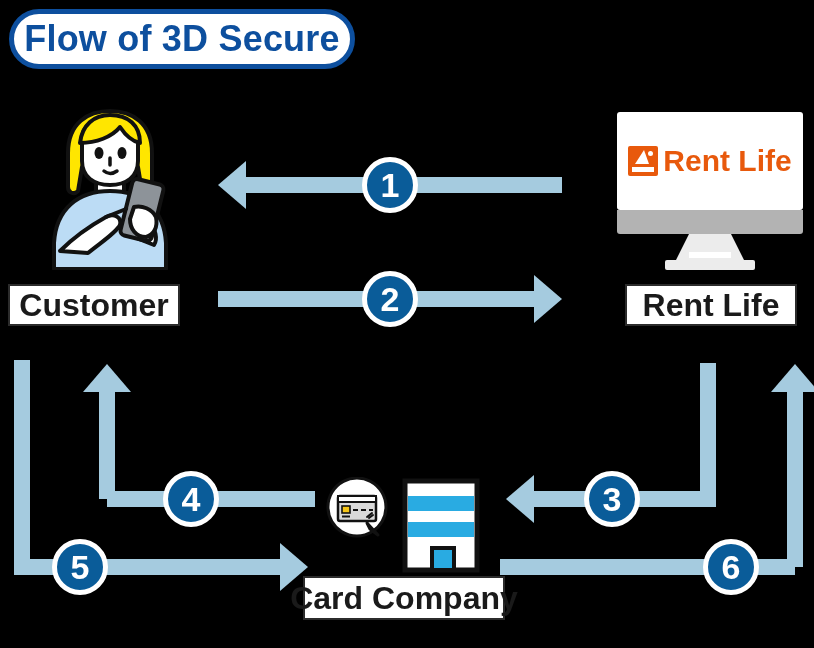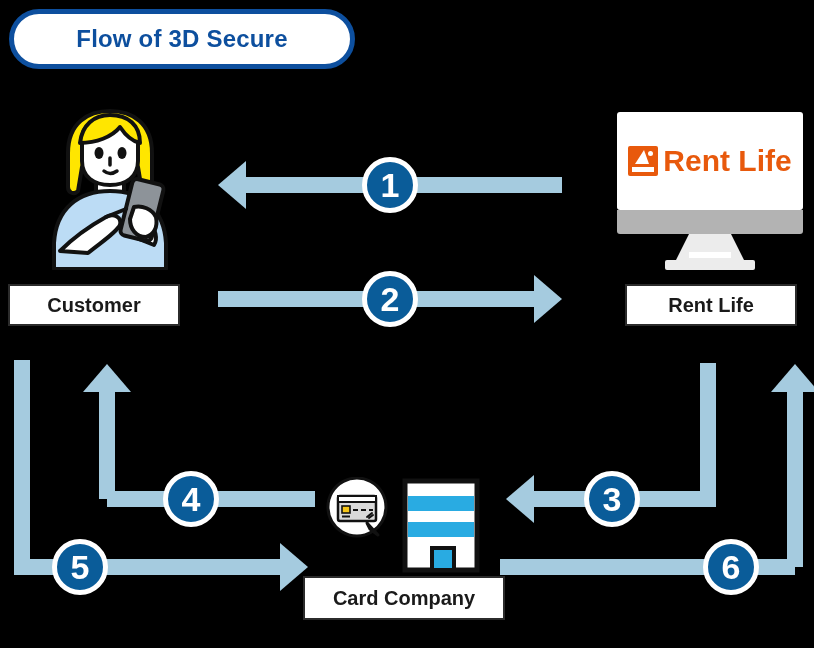--- a/index.html
+++ b/index.html
@@ -28,37 +28,37 @@
     background: #ffffff;
     border: 5px solid #0d4f9e;
     border-radius: 34px;
     box-sizing: border-box;
     display: flex;
     align-items: center;
     justify-content: center;
   }
   #title-text {
     color: #0d4f9e;
-    font-size: 24px;
+    font-size: 36px;
     font-weight: bold;
     letter-spacing: 0.2px;
     white-space: nowrap;
   }
 
   
   .name-box {
     position: absolute;
     background: #ffffff;
     border: 2px solid #2b2b2b;
     box-sizing: border-box;
     display: flex;
     align-items: center;
     justify-content: center;
     color: #1a1a1a;
-    font-size: 20px;
+    font-size: 32px;
     font-weight: bold;
     white-space: nowrap;
   }
   #label-customer { left: 8px;   top: 284px; width: 172px; height: 42px; }
   #label-rentlife  { left: 625px; top: 284px; width: 172px; height: 42px; }
   #label-card      { left: 303px; top: 576px; width: 202px; height: 44px; }
 
   
   .bar {
     position: absolute;

